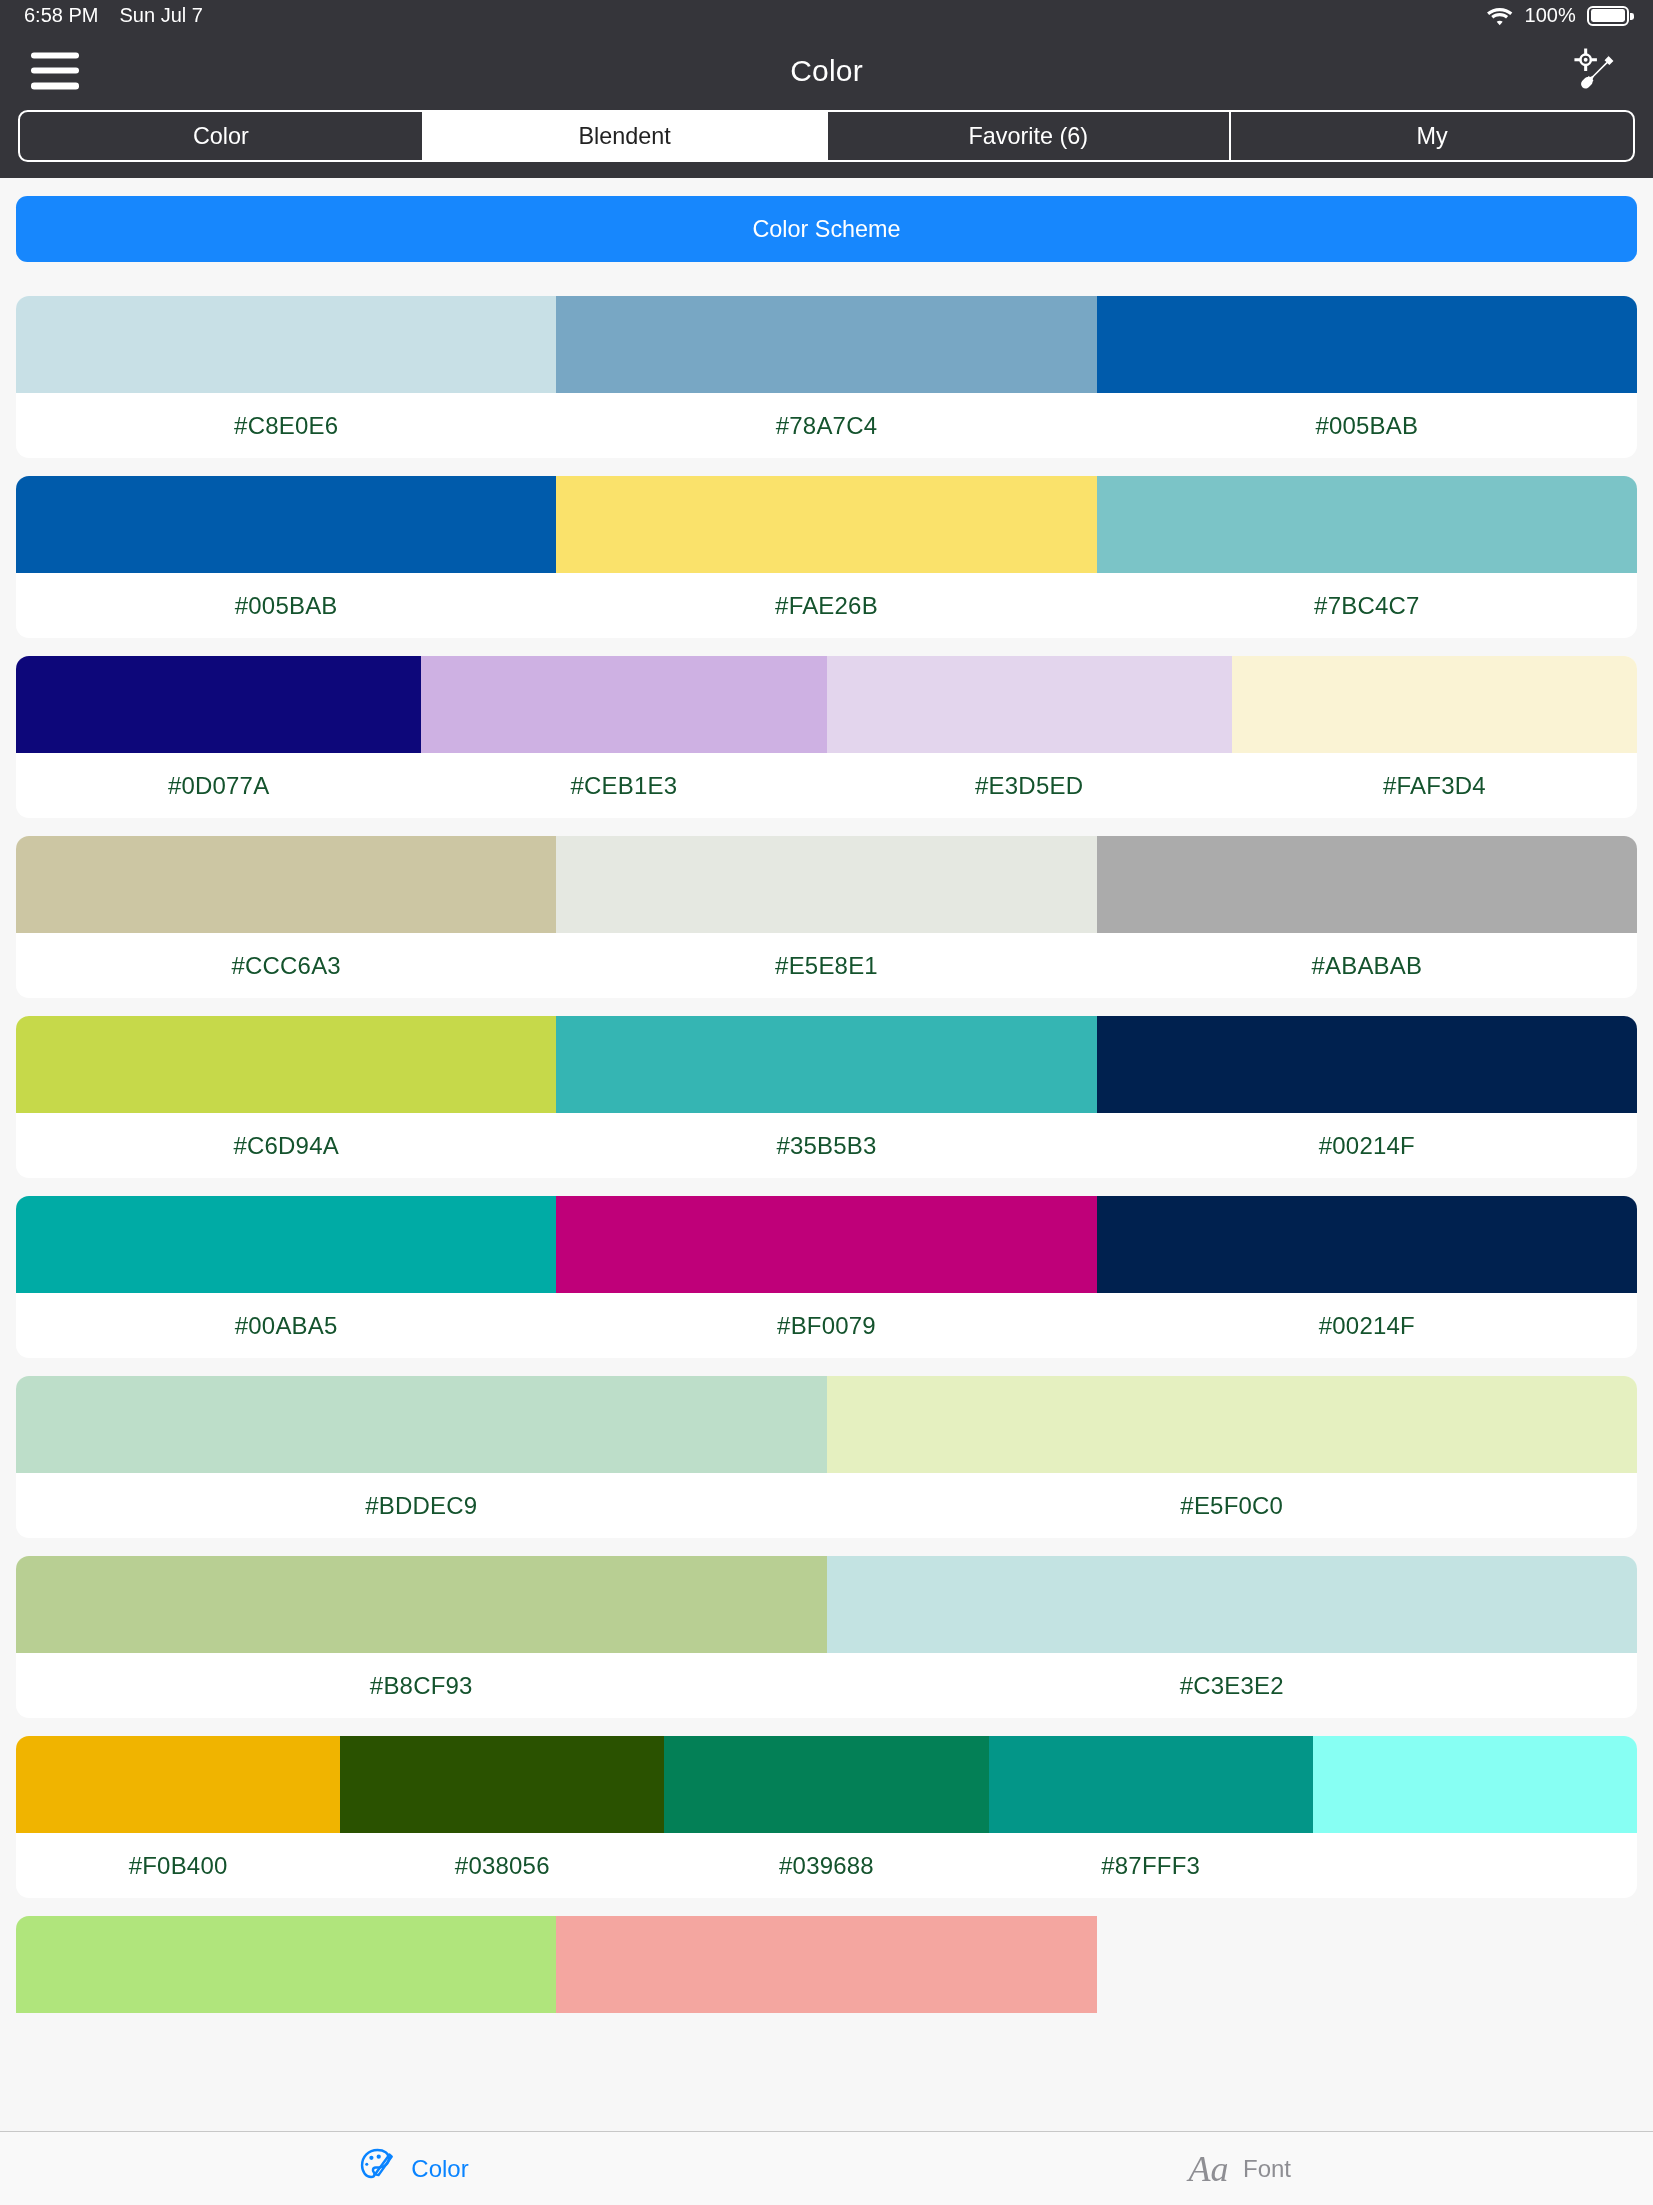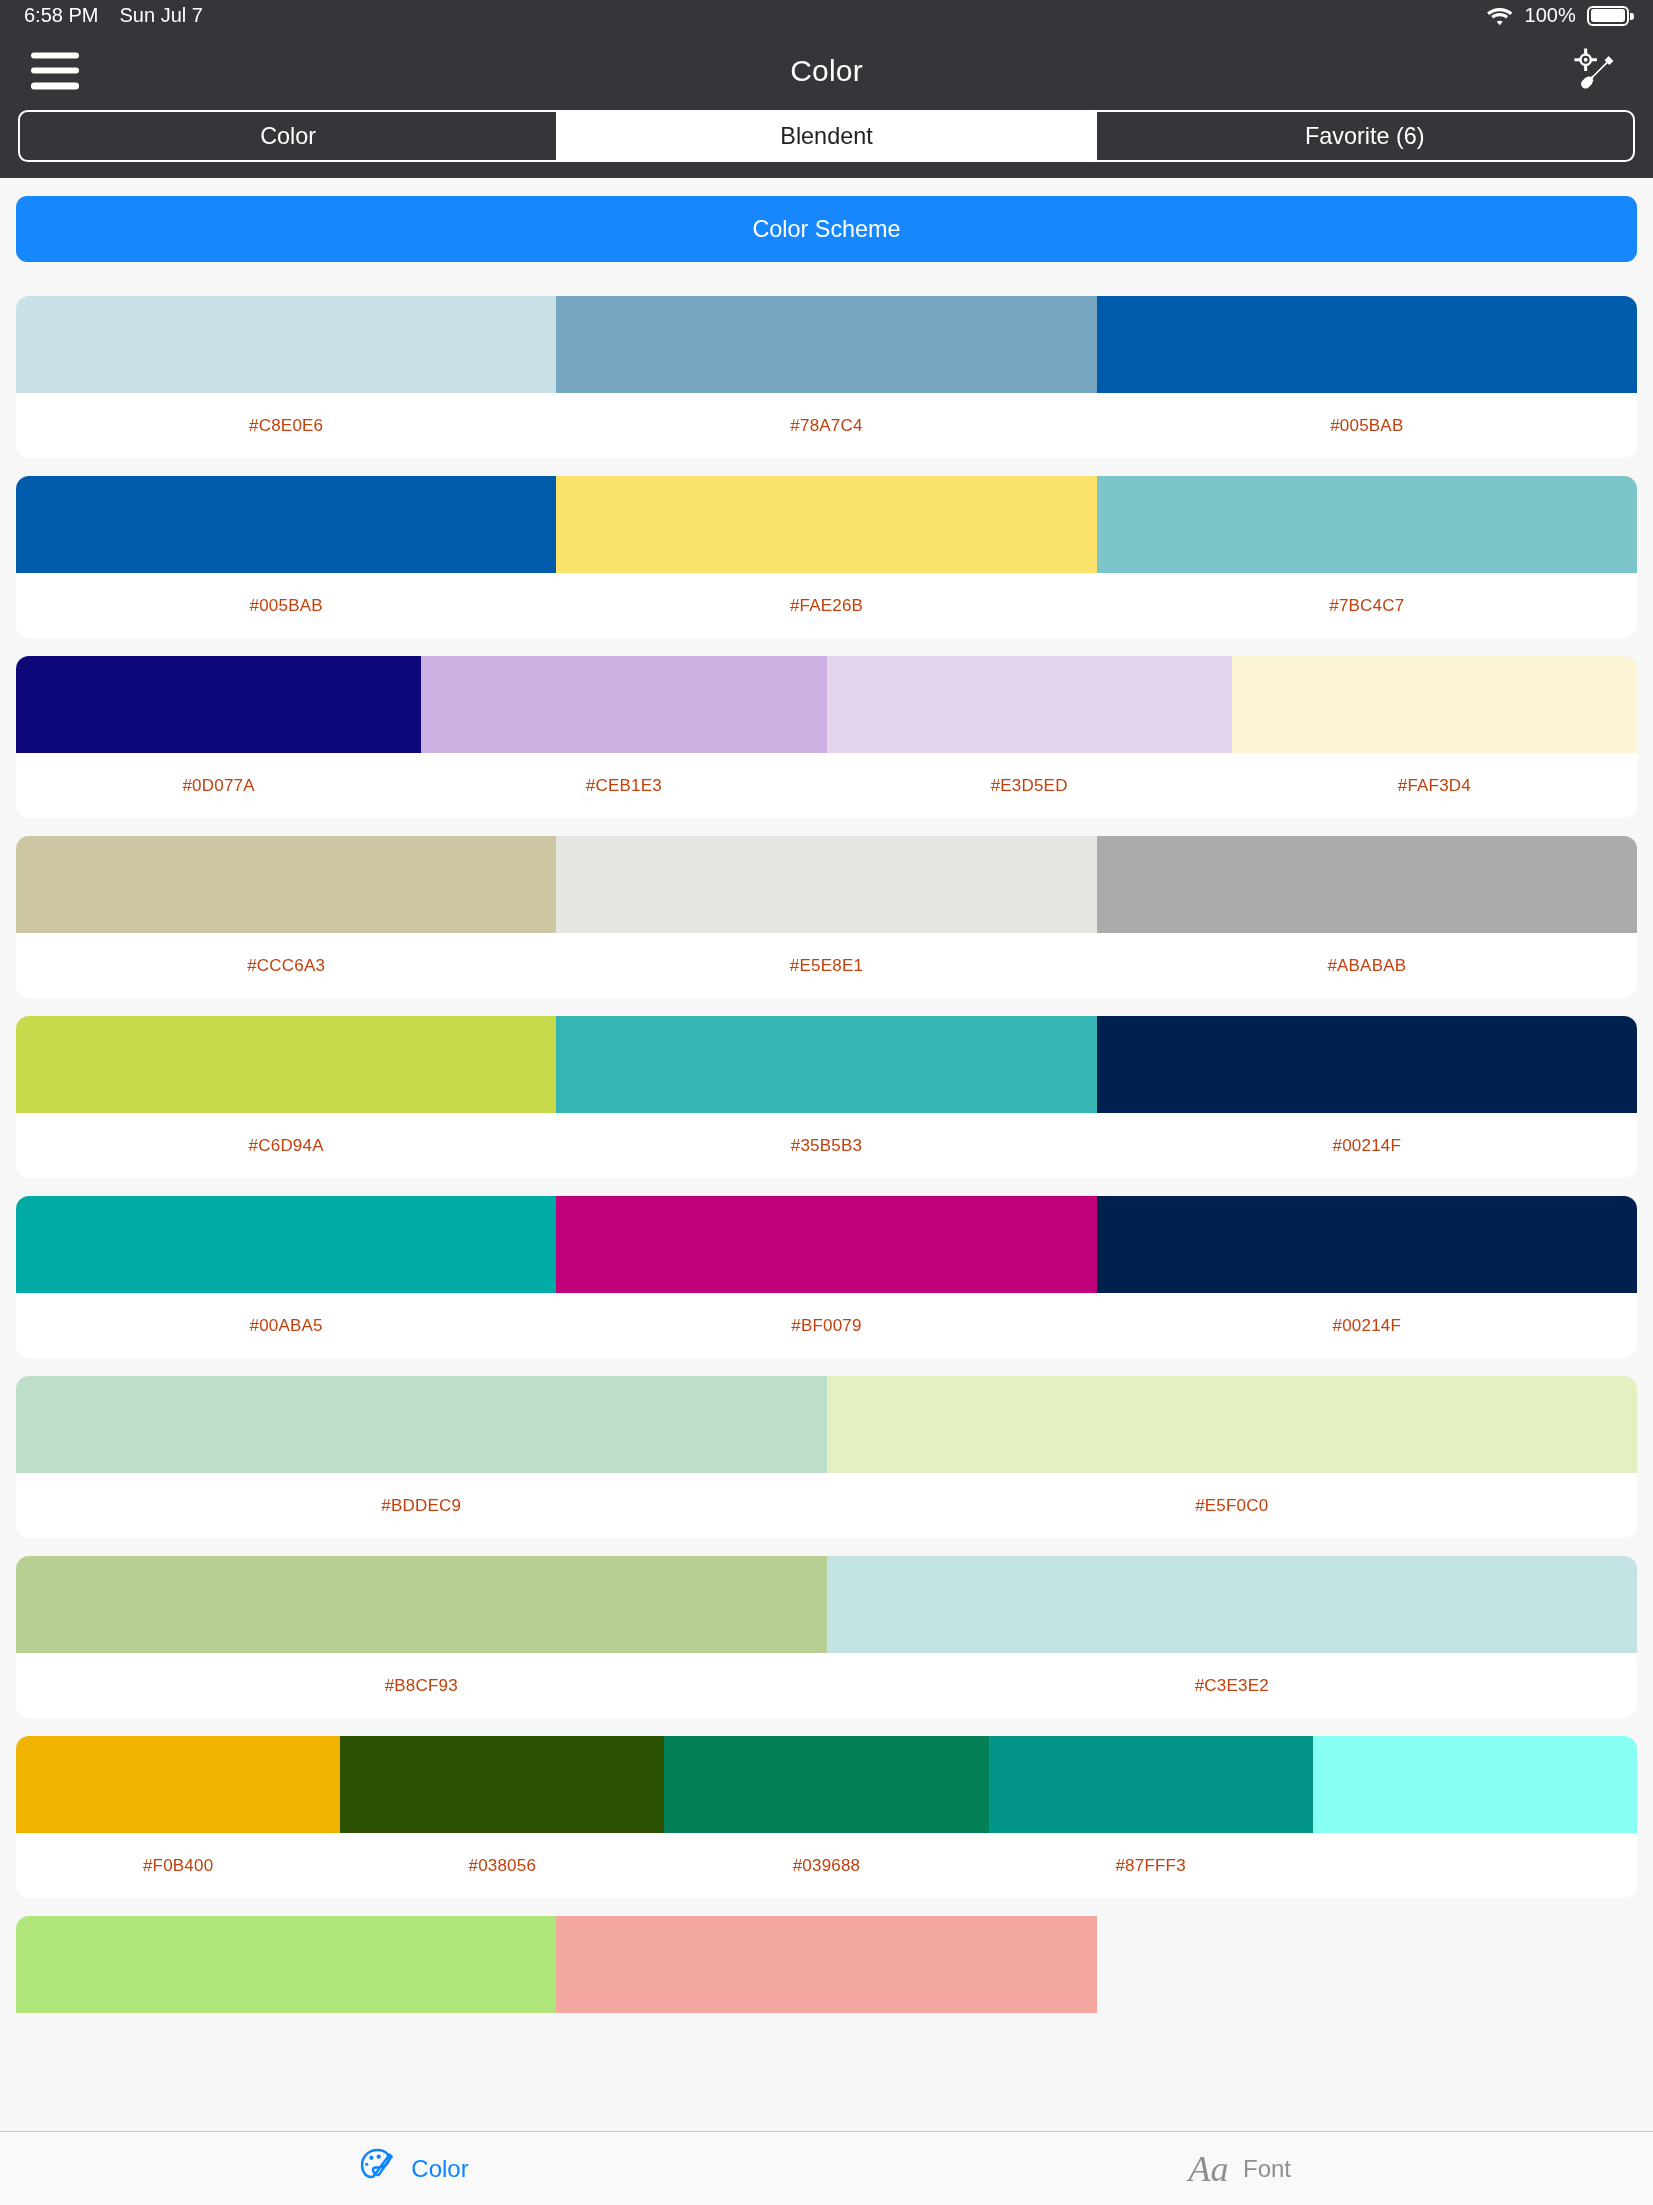--- a/index.html
+++ b/index.html
@@ -77,21 +77,21 @@
   }
   .card {
     background: #FFFFFF; border-radius: 13px; overflow: hidden;
     margin-bottom: 18px;
   }
   .swatches { display: flex; height: 97px; }
   .swatches .sw { height: 100%; }
   .labels { display: flex; height: 65px; }
   .labels .lb {
     display: flex; align-items: center; justify-content: center;
-    font-size: 17px; color: #c2410c; letter-spacing: 0.2px;
+    font-size: 24px; color: #14532d; letter-spacing: 0.2px;
   }
 
   
   .tabbar {
     height: 74px; background: #F9F9F9; border-top: 1.6px solid #C8C8C8;
     display: flex; flex: 0 0 auto; position: relative; z-index: 5;
   }
   .tab {
     flex: 1 1 0; display: flex; align-items: center; justify-content: center;
     gap: 14.5px; cursor: pointer; font-size: 24px;
@@ -152,20 +152,23 @@
     <div class="segmented" id="segmented">
         <div class="seg">
           <span>Color</span>
         </div>
         <div class="seg active">
           <span>Blendent</span>
         </div>
         <div class="seg">
           <span>Favorite (6)</span>
         </div>
+        <div class="seg">
+          <span>My</span>
+        </div>
       </div>
   </div>
 
   <div class="content">
     <div class="scheme-btn">Color Scheme</div>
     <div id="palette-list">
         <div class="card">
           <div class="swatches">
             <div class="sw" style="width: 33.3333%; background: rgb(200, 224, 230);"></div>
             <div class="sw" style="width: 33.3333%; background: rgb(120, 167, 196);"></div>

